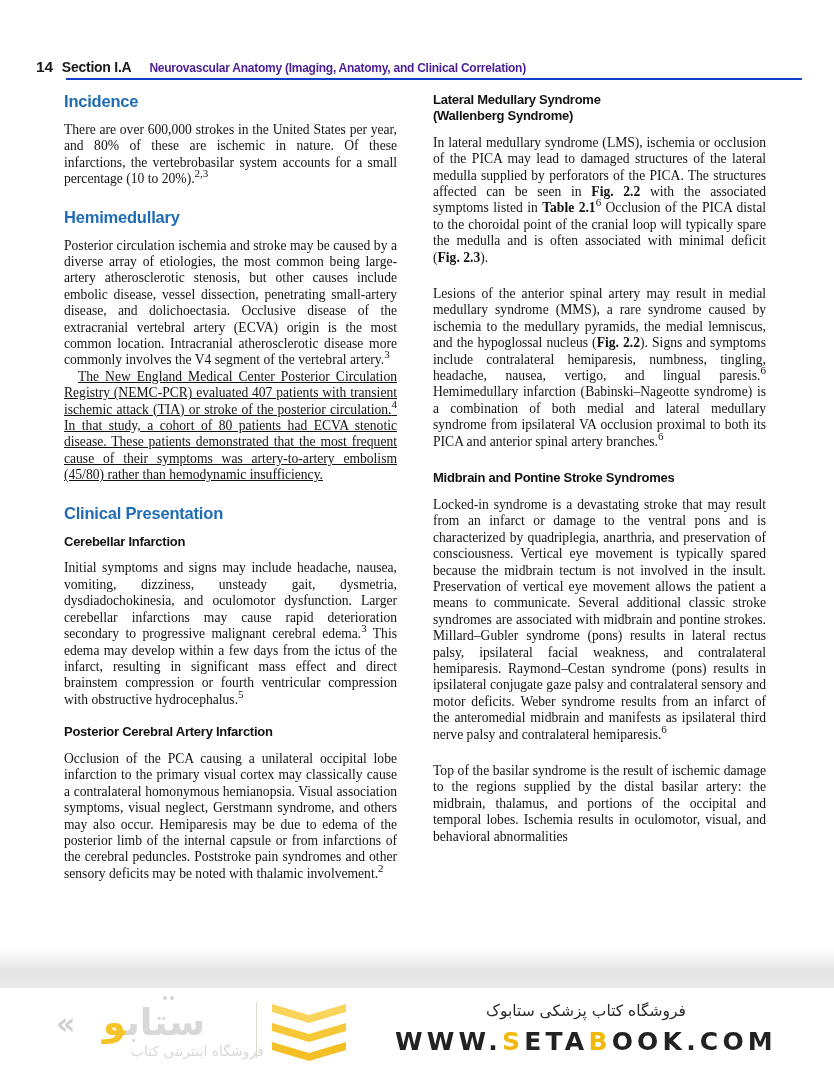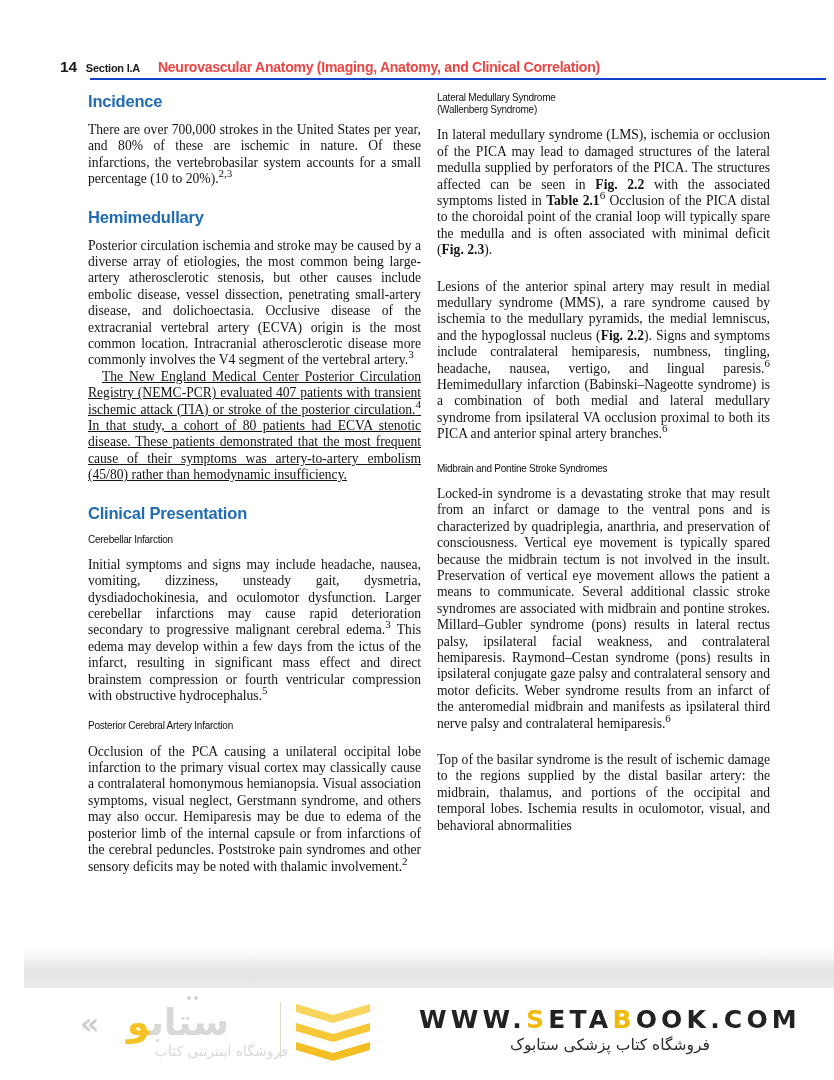--- a/index.html
+++ b/index.html
@@ -17,21 +17,20 @@
     color: #111111;
   }
 
   
   #page {
     position: absolute;
     left: 0; top: 0;
     width: 742px;
     height: 1080px;
     background: #ffffff;
-    margin-left: 24px;
   }
 
   
   #page-shade {
     position: absolute;
     left: 0;
     bottom: 88px;
     width: 834px;
     height: 44px;
     background: linear-gradient(to bottom, rgba(255,255,255,0) 0%, rgba(222,222,222,0.85) 55%, rgba(236,236,236,0.95) 100%);
@@ -60,70 +59,70 @@
     font-family: "Liberation Sans", sans-serif;
     white-space: nowrap;
   }
   .rh-pageno {
     font-size: 15.5px;
     font-weight: bold;
     letter-spacing: -0.2px;
     color: #1a1a1a;
   }
   .rh-section {
-    font-size: 11px;
+    font-size: 14px;
     font-weight: bold;
     color: #1a1a1a;
     letter-spacing: -0.25px;
   }
   .rh-title {
-    font-size: 14px;
-    font-weight: bold;
-    color: #ef4444;
+    font-size: 12px;
+    font-weight: bold;
+    color: #4c1d95;
     letter-spacing: -0.25px;
     margin-left: 9px;
   }
   #runhead-rule {
     position: absolute;
     left: 30px;
     top: 20px;
     width: 736px;
     height: 2px;
     background: #1340c8;
   }
 
   
   #columns {
     position: absolute;
     left: 64px;
     top: 92px;
     width: 702px;
     height: 880px;
     display: flex;
-    gap: 16px;
+    gap: 36px;
   }
   .col {
     width: 333px;
     position: relative;
   }
 
   
   h1.a-head {
     font-family: "Liberation Sans", sans-serif;
     font-size: 16.5px;
     font-weight: bold;
     color: #1f6cb4;
     margin: 0 0 11px 0;
     letter-spacing: -0.2px;
     line-height: 1.15;
   }
   h2.b-head {
     font-family: "Liberation Sans", sans-serif;
-    font-size: 10px;
-    font-weight: normal;
+    font-size: 13px;
+    font-weight: bold;
     color: #121212;
     margin: 0 0 11px 0;
     letter-spacing: -0.25px;
     line-height: 1.22;
     white-space: pre-line;
   }
   .sec {
     margin-bottom: 20px;
   }
 
@@ -298,21 +297,21 @@
     </div>
     <div id="runhead-rule"></div>
   </div>
 
   <div id="columns">
 
     <div class="col">
 
       <div class="sec">
         <h1 class="a-head">Incidence</h1>
-        <p class="body"><span>There are over 700,000 strokes in the United States per year, and 80% of these are ischemic in nature. Of these infarctions, the vertebrobasilar system accounts for a small percentage (10 to 20%).</span><sup>2,3</sup></p>
+        <p class="body"><span>There are over 600,000 strokes in the United States per year, and 80% of these are ischemic in nature. Of these infarctions, the vertebrobasilar system accounts for a small percentage (10 to 20%).</span><sup>2,3</sup></p>
       </div>
 
       <div class="sec">
         <h1 class="a-head">Hemimedullary</h1>
         <p class="body"><span>Posterior circulation ischemia and stroke may be caused by a diverse array of etiologies, the most common being large-artery atherosclerotic stenosis, but other causes include embolic disease, vessel dissection, penetrating small-artery disease, and dolichoectasia. Occlusive disease of the extracranial vertebral artery (ECVA) origin is the most common location. Intracranial atherosclerotic disease more commonly involves the V4 segment of the vertebral artery.</span><sup>3</sup></p>
         <p class="body"><span>The New England Medical Center Posterior Circulation Registry (NEMC-PCR) evaluated 407 patients with transient ischemic attack (TIA) or stroke of the posterior circulation.</span><sup>4</sup><span> In that study, a cohort of 80 patients had ECVA stenotic disease. These patients demonstrated that the most frequent cause of their symptoms was artery-to-artery embolism (45/80) rather than hemodynamic insufficiency.</span></p>
       </div>
 
       <div class="sec">
         <h1 class="a-head">Clinical Presentation</h1>
@@ -367,18 +366,18 @@
       <div id="logo-subword">فروشگاه اینترنتی کتاب</div>
       <div id="logo-divider"></div>
       <div id="logo-chevrons">
         <span class="chev c1"></span>
         <span class="chev c2"></span>
         <span class="chev c3"></span>
       </div>
     </div>
 
     <div id="wm-right">
+      <div id="wm-fa">فروشگاه کتاب پزشکی ستابوک</div>
       <div id="wm-url"><span>WWW.</span><span class="gold">S</span><span>ETA</span><span class="gold">B</span><span>OOK.COM</span></div>
-      <div id="wm-fa">فروشگاه کتاب پزشکی ستابوک</div>
     </div>
 
   </div>
 </div>
 
 </body></html>

